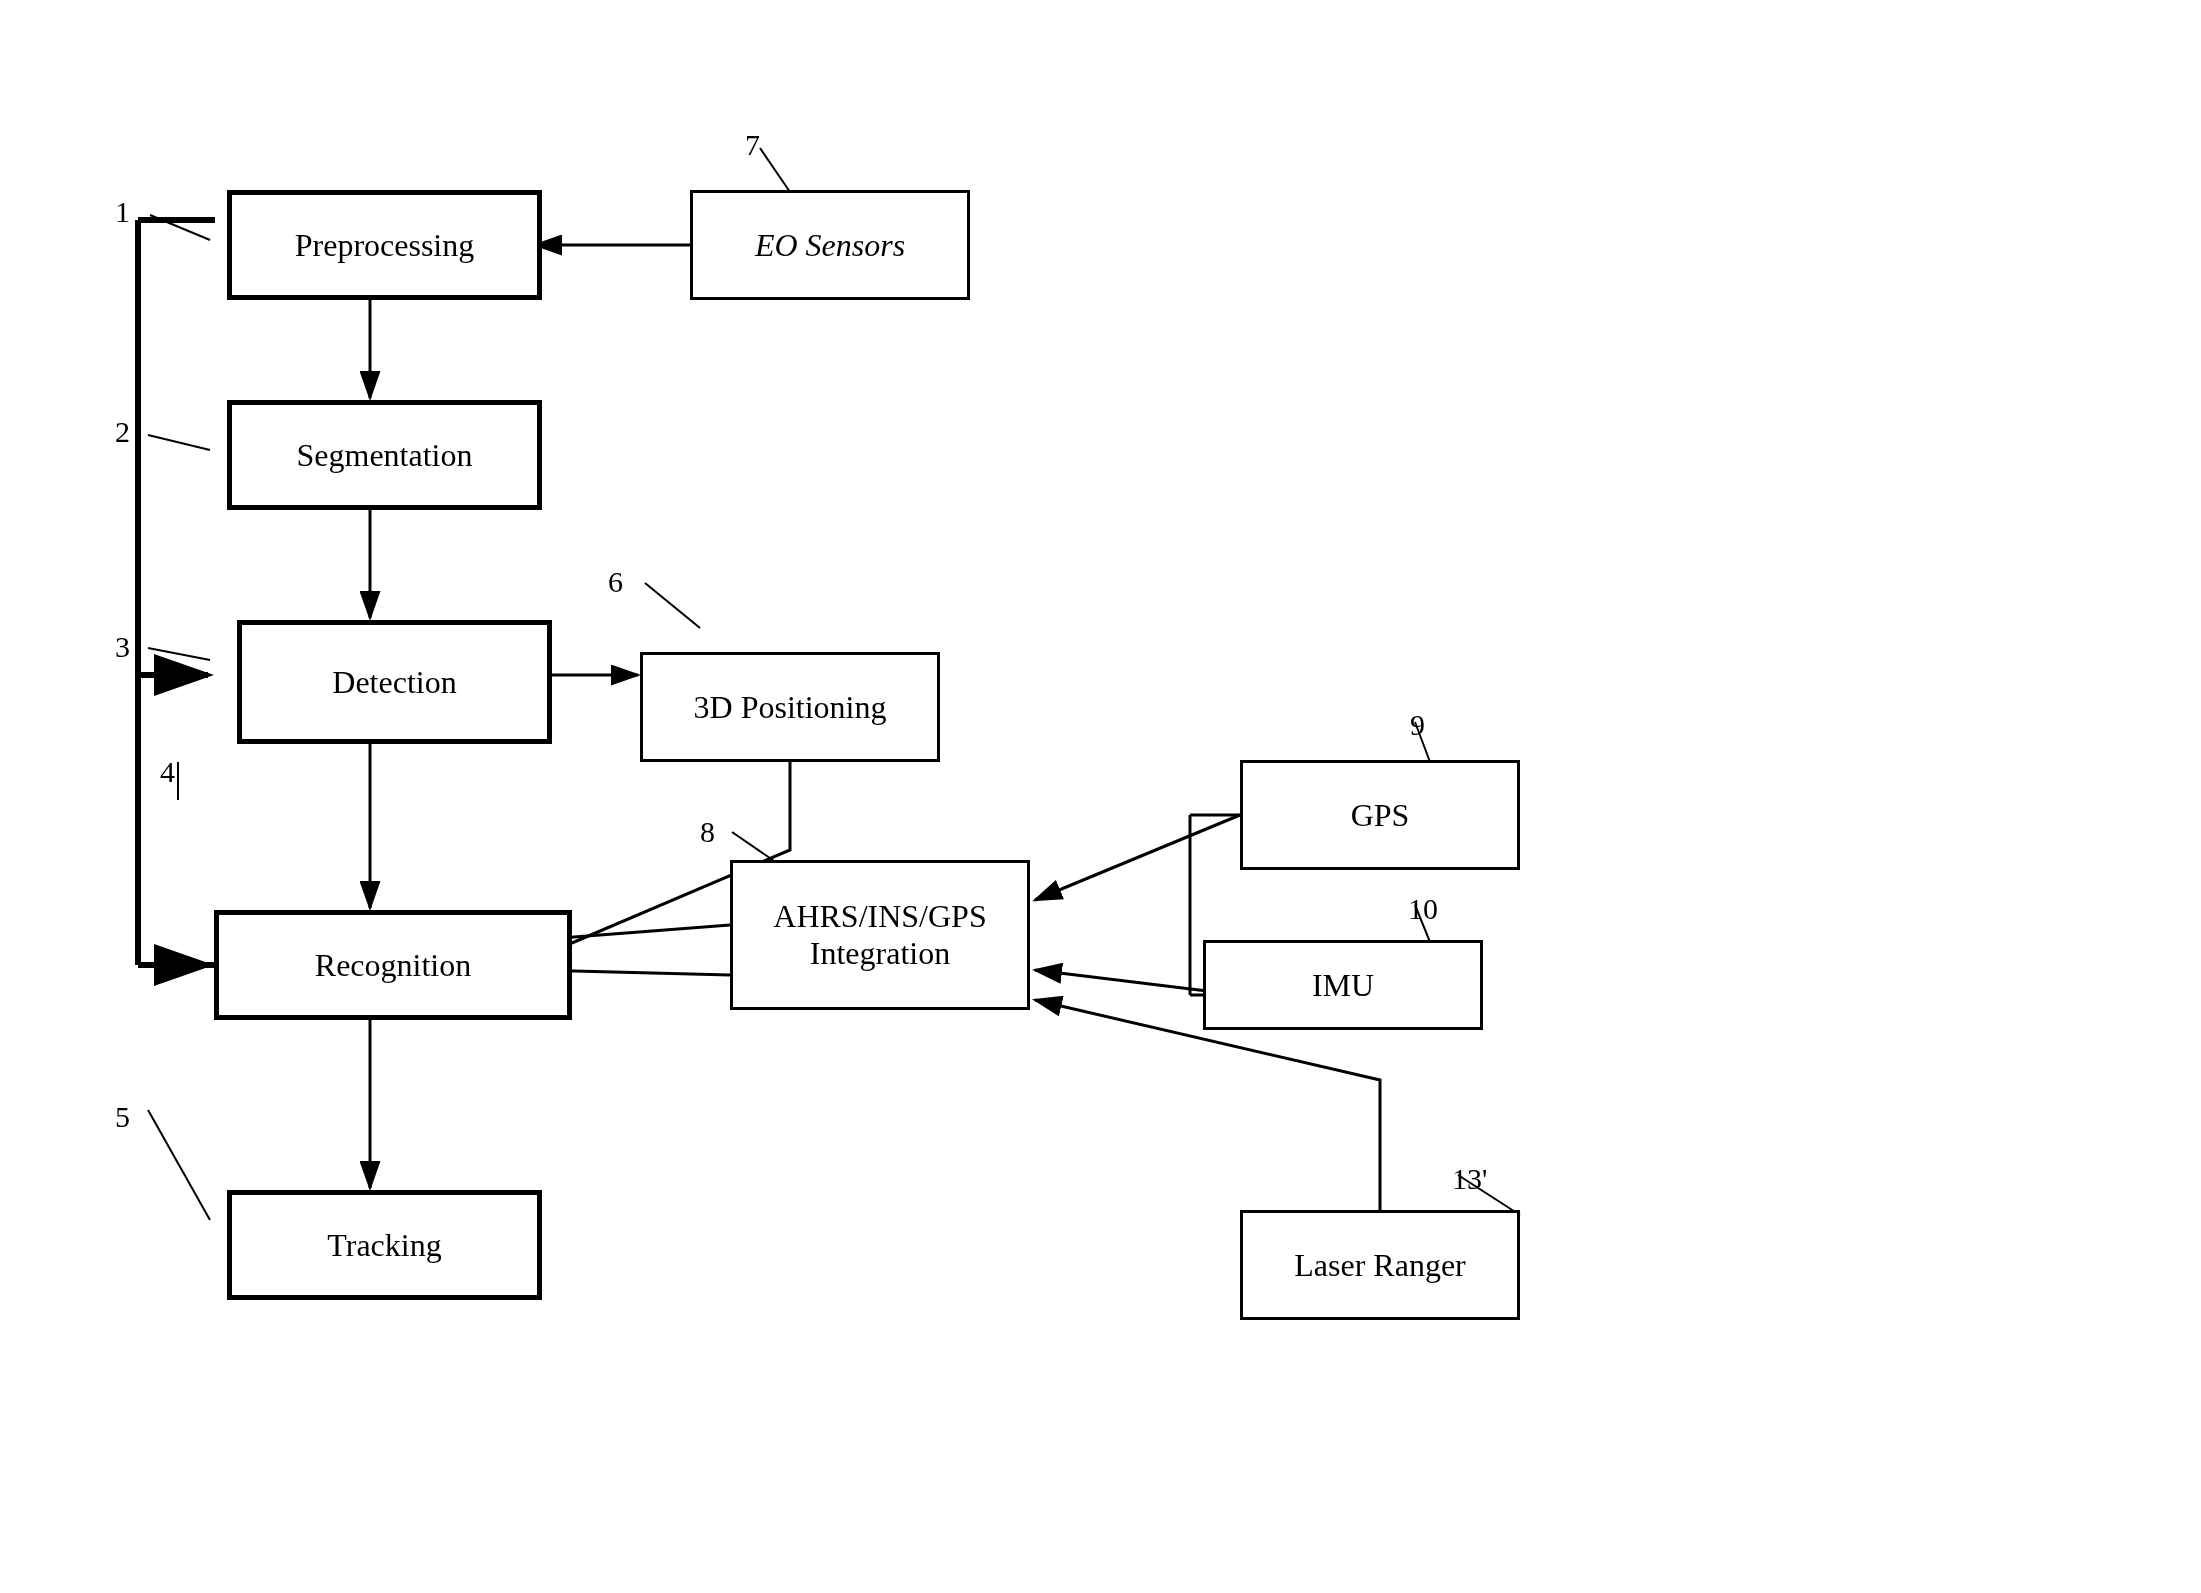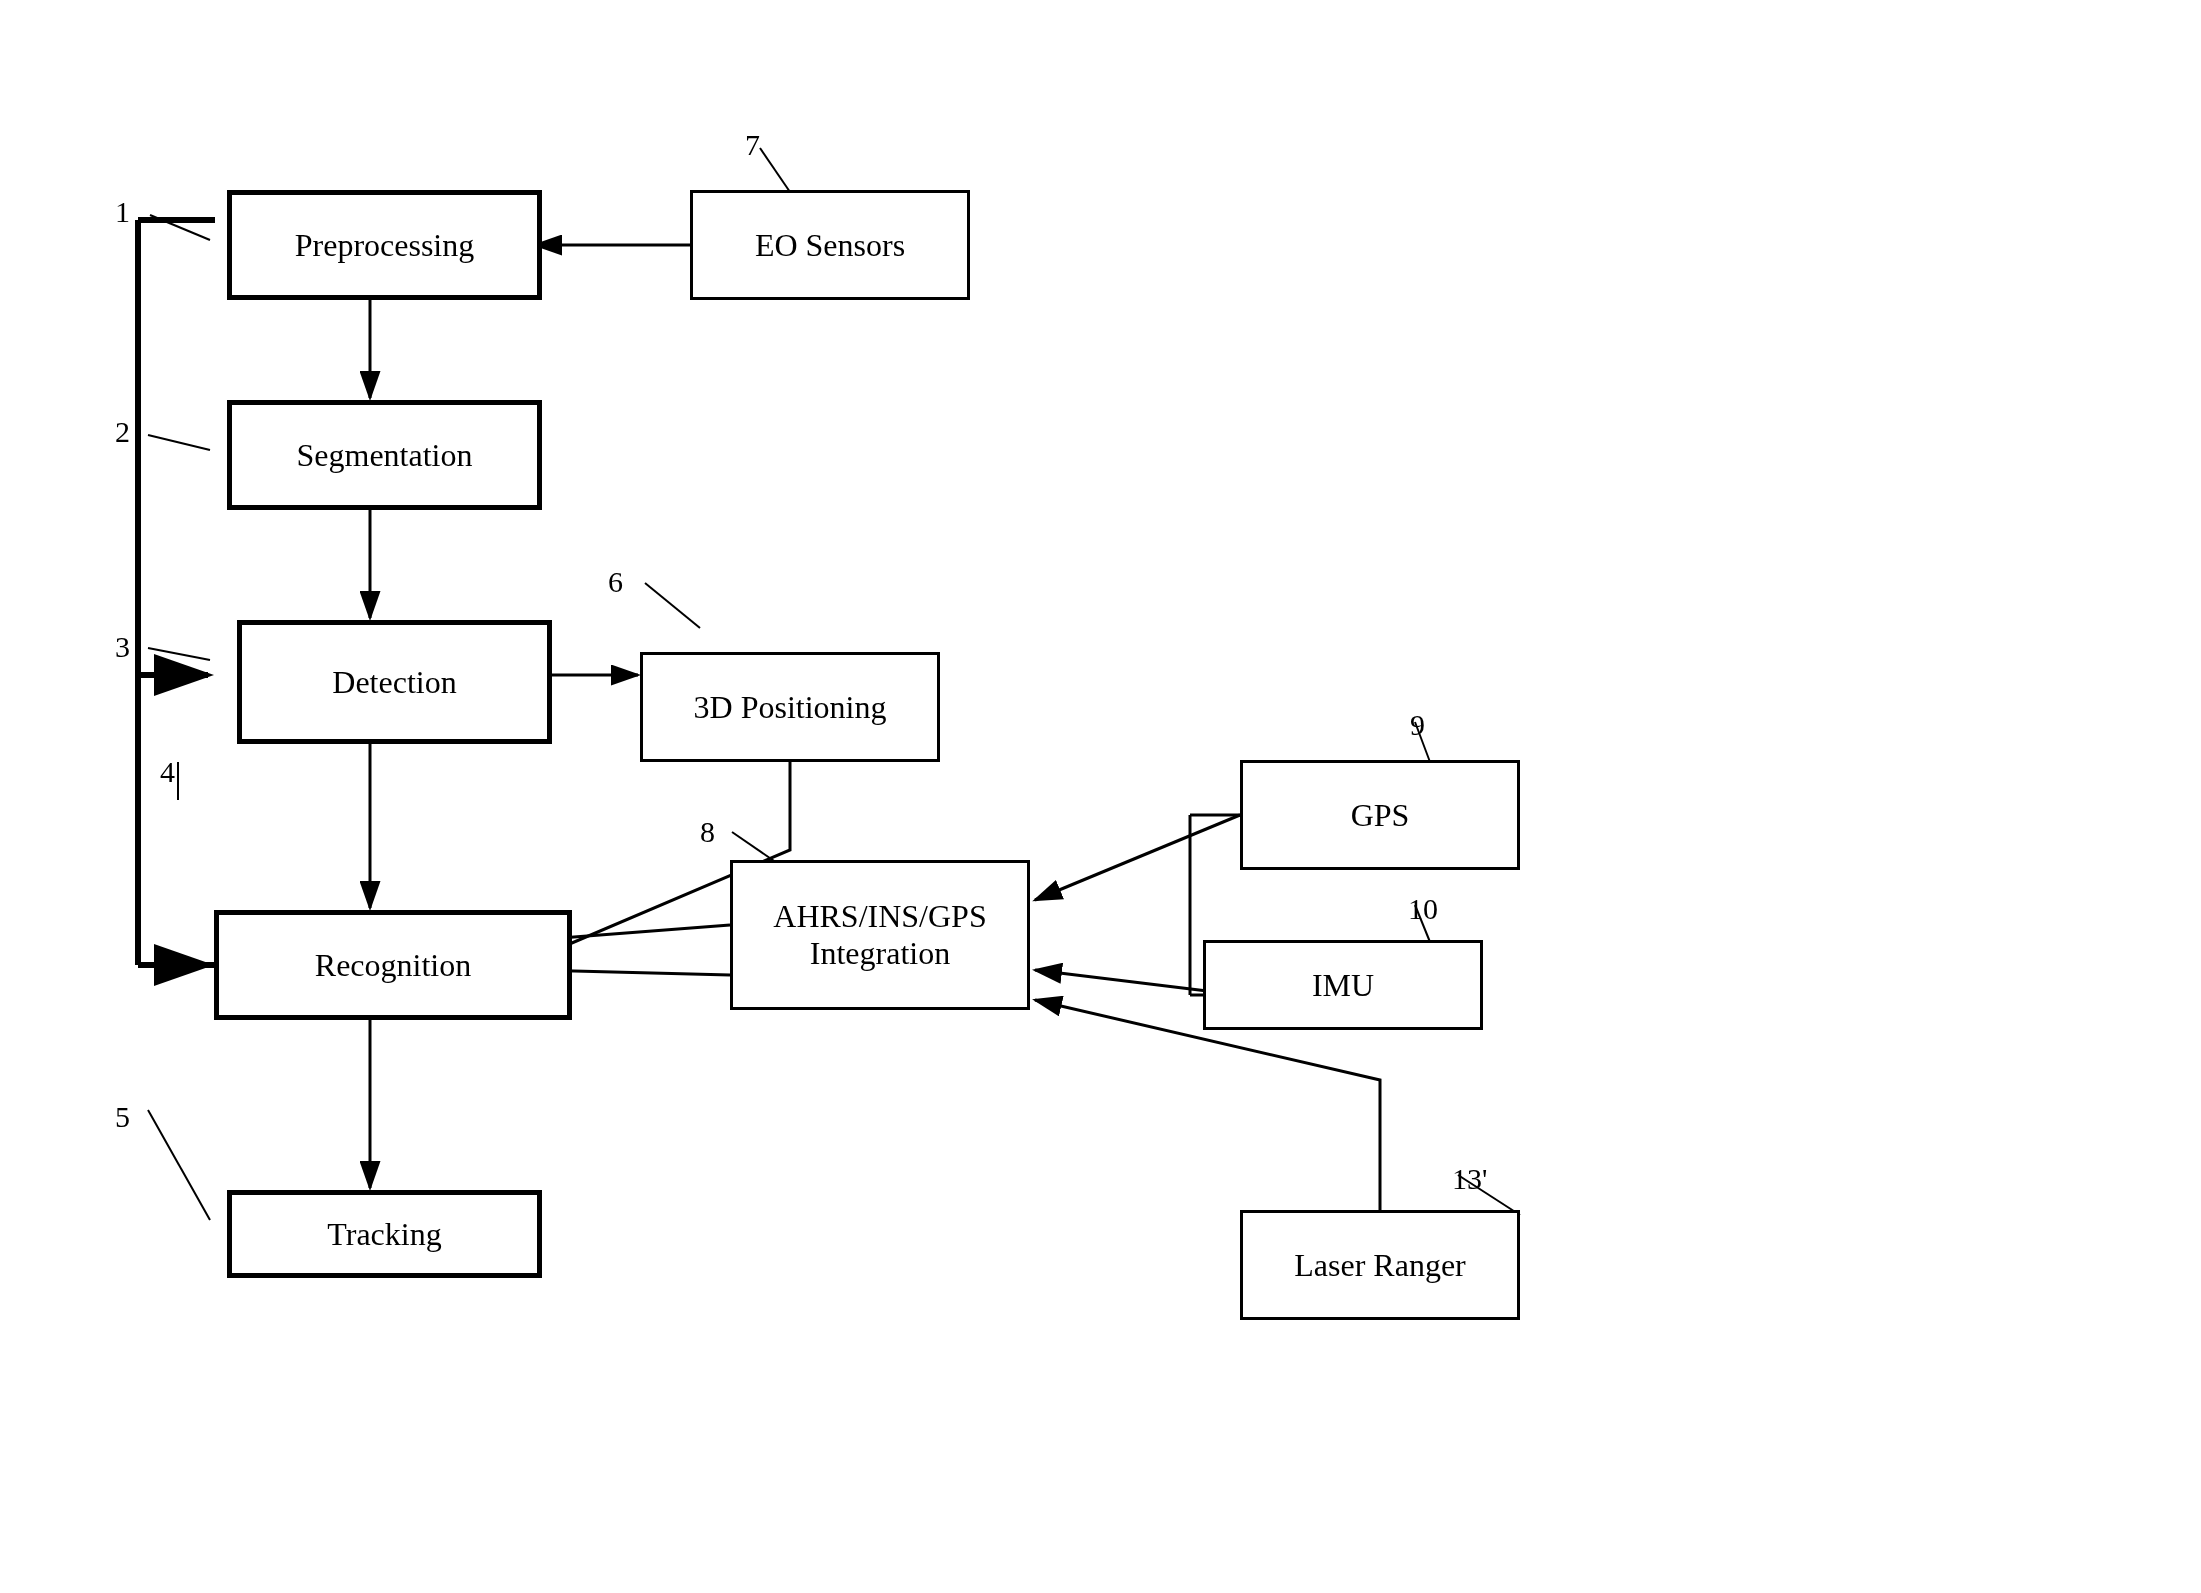--- a/index.html
+++ b/index.html
@@ -127,21 +127,21 @@
     <line x1="1415" y1="905" x2="1430" y2="942" stroke="#000" stroke-width="2"></line>
 
     <line x1="1458" y1="1175" x2="1520" y2="1215" stroke="#000" stroke-width="2"></line>
 
   </svg>
 
   <div class="box-thick" style="left:215px; top:190px; width:315px; height:110px;">
     <span>Preprocessing</span>
   </div>
 
-  <div class="box" style="left:690px; top:190px; width:280px; height:110px;">
+  <div class="box" style="left:690px; top:190px; width:280px; height:110px;font-style:italic;">
     <span>EO Sensors</span>
   </div>
 
   <div class="box-thick" style="left:215px; top:400px; width:315px; height:110px;">
     <span>Segmentation</span>
   </div>
 
   <div class="box-thick" style="left:225px; top:620px; width:315px; height:124px;align-items:center;">
     <span>Detection</span>
   </div>
@@ -164,21 +164,21 @@
   </div>
 
   <div class="box" style="left:1171px; top:940px; width:280px; height:90px;margin-left:32px;">
     <span>IMU</span>
   </div>
 
   <div class="box" style="left:1240px; top:1210px; width:280px; height:110px;">
     <span>Laser Ranger</span>
   </div>
 
-  <div class="box-thick" style="left:215px; top:1190px; width:315px; height:88px;">
+  <div class="box-thick" style="left:215px; top:1190px; width:315px; height:110px;">
     <span>Tracking</span>
   </div>
 
   <span class="label" style="left:115px; top:195px;">1</span>
   <span class="label" style="left:115px; top:415px;">2</span>
   <span class="label" style="left:115px; top:630px;">3</span>
   <span class="label" style="left:160px; top:755px;">4</span>
   <span class="label" style="left:115px; top:1100px;">5</span>
   <span class="label" style="left:608px; top:565px;">6</span>
   <span class="label" style="left:745px; top:128px;">7</span>

